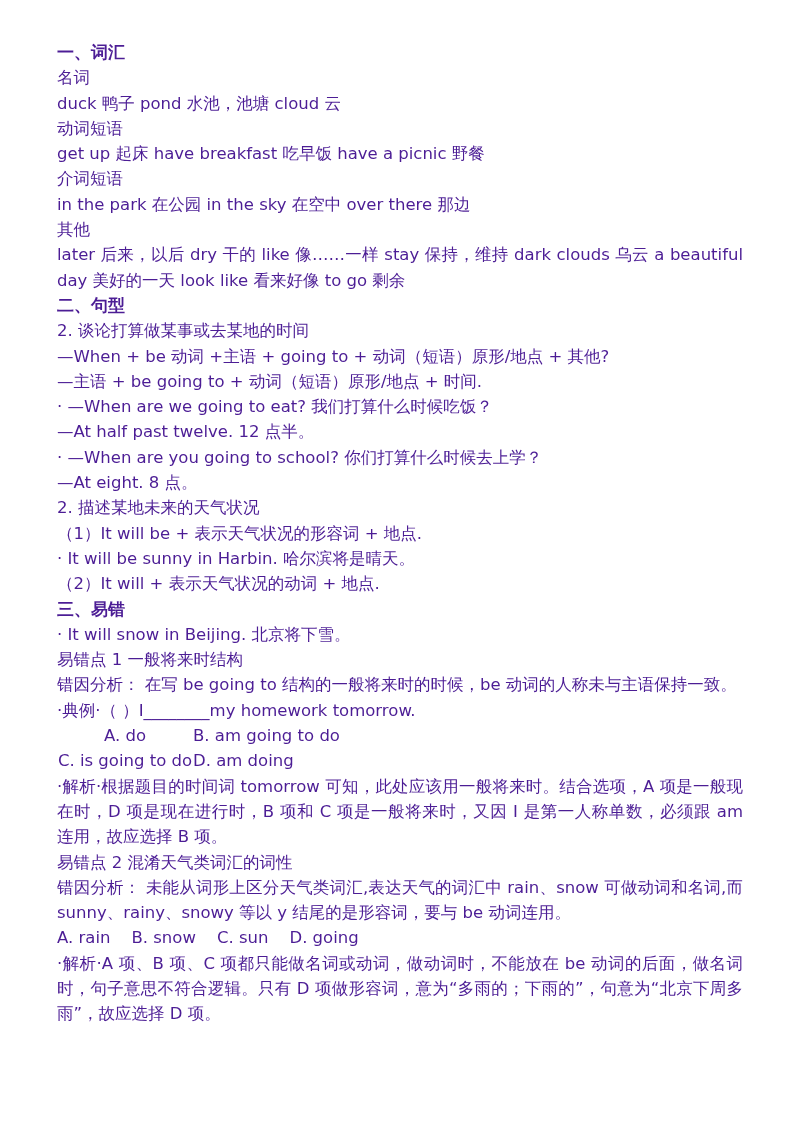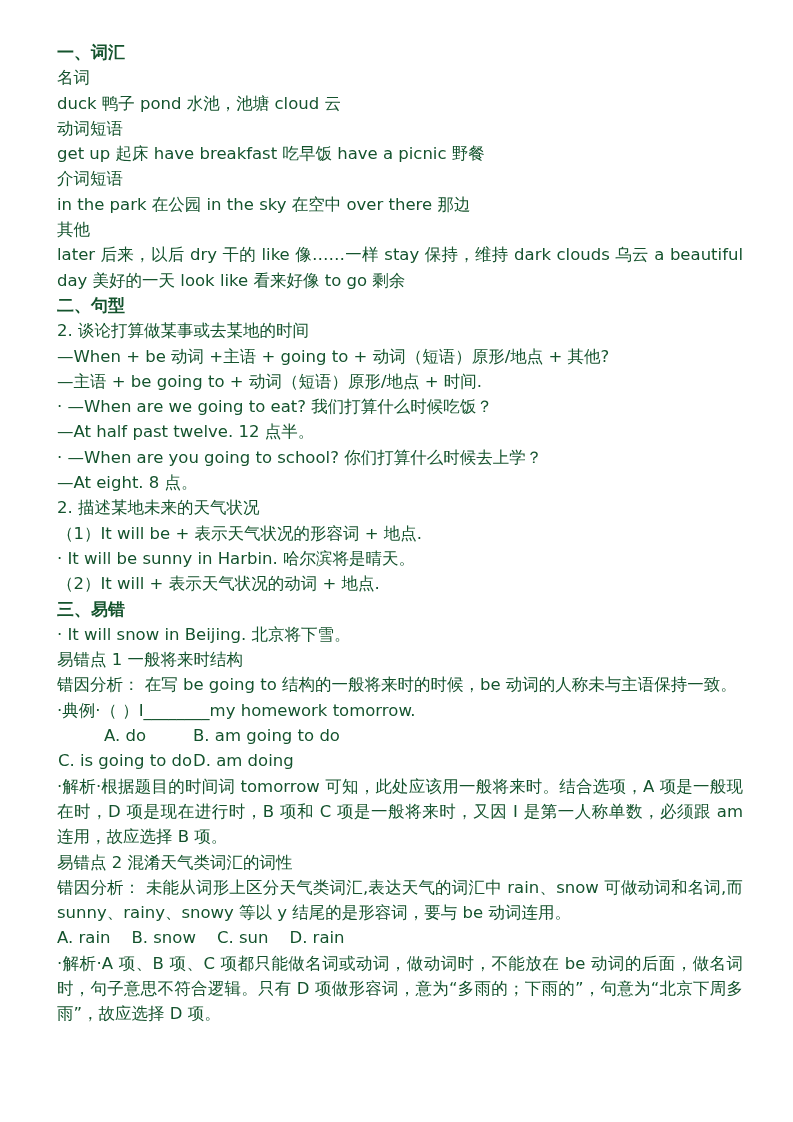--- a/index.html
+++ b/index.html
@@ -10,21 +10,21 @@
     overflow: hidden;
   }
   .page {
     box-sizing: border-box;
     width: 793px;
     height: 876px;
     padding: 40px 50px 0 57px;
     font-family: "DejaVu Sans", "Liberation Sans", sans-serif;
     font-size: 16.5px;
     line-height: 25.3px;
-    color: #14532d;
+    color: #4c1d95;
     border-radius: 29px;
   }
   .ln { margin: 0; padding: 0; }
   .b  { font-weight: 700; font-size: 17px; }
   .para { text-align: justify; }
   .optrow .c1 { display: inline-block; width: 136px; text-align: center; }
   .optrow4 .opt { display: inline-block; margin-right: 21px; }
   .optrow4 .opt:last-child { margin-right: 0; }
 </style>
 </head>
@@ -65,17 +65,17 @@
     <span class="c1">A. do</span><span>B. am going to do</span>
   </p>
   <p class="ln optrow">
     <span class="c1">C. is going to do</span><span>D. am doing</span>
   </p>
   <p class="ln para">·解析·根据题目的时间词 tomorrow 可知，此处应该用一般将来时。结合选项，A 项是一般现在时，D 项是现在进行时，B 项和 C 项是一般将来时，又因 I 是第一人称单数，必须跟 am 连用，故应选择 B 项。</p>
 
   <p class="ln">易错点 2 混淆天气类词汇的词性</p>
   <p class="ln para">错因分析： 未能从词形上区分天气类词汇,表达天气的词汇中 rain、snow 可做动词和名词,而 sunny、rainy、snowy 等以 y 结尾的是形容词，要与 be 动词连用。</p>
   <p class="ln optrow4">
-    <span class="opt">A. rain</span><span class="opt">B. snow</span><span class="opt">C. sun</span><span class="opt">D. rain</span>
+    <span class="opt">A. rain</span><span class="opt">B. snow</span><span class="opt">C. sun</span><span class="opt">D. going</span>
   </p>
   <p class="ln para">·解析·A 项、B 项、C 项都只能做名词或动词，做动词时，不能放在 be 动词的后面，做名词时，句子意思不符合逻辑。只有 D 项做形容词，意为“多雨的；下雨的”，句意为“北京下周多雨”，故应选择 D 项。</p>
 
 </div>
 
 </body></html>

